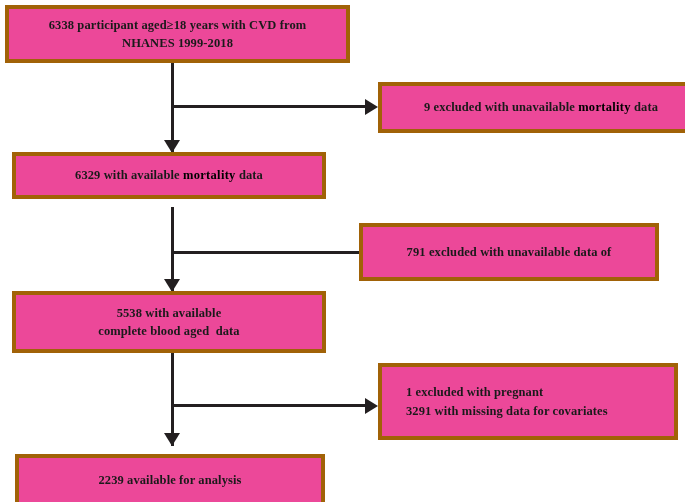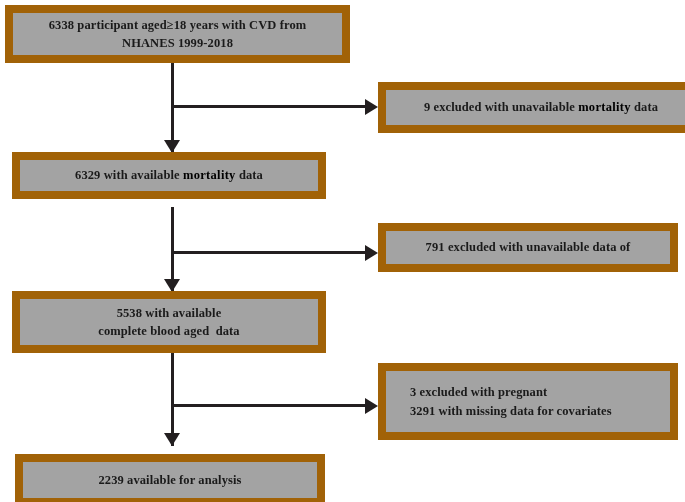--- a/index.html
+++ b/index.html
@@ -16,22 +16,22 @@
     width: 685px;
     height: 502px;
     background: #ffffff;
     overflow: hidden;
   }
 
   
   .box {
     position: absolute;
     box-sizing: border-box;
-    border: 8px solid #a16207;
-    background: #a3a3a3;
+    border: 4px solid #a16207;
+    background: #ec4899;
     display: flex;
     flex-direction: column;
     justify-content: center;
     color: #1a1a1a;
     font-weight: bold;
     font-size: 12.5px;
     line-height: 1.45;
     letter-spacing: 0.1px;
   }
   .box.center   { align-items: center; text-align: center; }
@@ -98,37 +98,37 @@
   <div class="box center" style="left:12px; top:152px; width:314px; height:47px;">
     <span class="line"><span>6329 with available </span><span class="em">mortality</span><span> data</span></span>
   </div>
 
   <div class="vline" style="left:171px; top:207px; height:84px;"></div>
   <div class="arrow-down" style="left:164px; top:279px;"></div>
 
   <div class="hline" style="left:171px; top:251px; width:196px;"></div>
   <div class="arrow-right" style="left:365px; top:245px;"></div>
 
-  <div class="box center" style="left:378px; top:223px; width:300px; height:49px;">
+  <div class="box center" style="left:359px; top:223px; width:300px; height:58px;">
     <span class="line">791 excluded with unavailable data of</span>
   </div>
 
   <div class="box center" style="left:12px; top:291px; width:314px; height:62px;">
     <span class="line">5538 with available</span>
     <span class="line">complete blood aged  data</span>
   </div>
 
   <div class="vline" style="left:171px; top:353px; height:93px;"></div>
   <div class="arrow-down" style="left:164px; top:433px;"></div>
 
   <div class="hline" style="left:171px; top:404px; width:196px;"></div>
   <div class="arrow-right" style="left:365px; top:398px;"></div>
 
   <div class="box leftalign" style="left:378px; top:363px; width:300px; height:77px;">
-    <span class="line indent">3 excluded with pregnant</span>
+    <span class="line indent">1 excluded with pregnant</span>
     <span class="line indent">3291 with missing data for covariates</span>
   </div>
 
   <div class="box center" style="left:15px; top:446px; width:310px; height:52px;margin-top:8px;">
     <span class="line">2239 available for analysis</span>
   </div>
 
 </div>
 
 </body></html>

